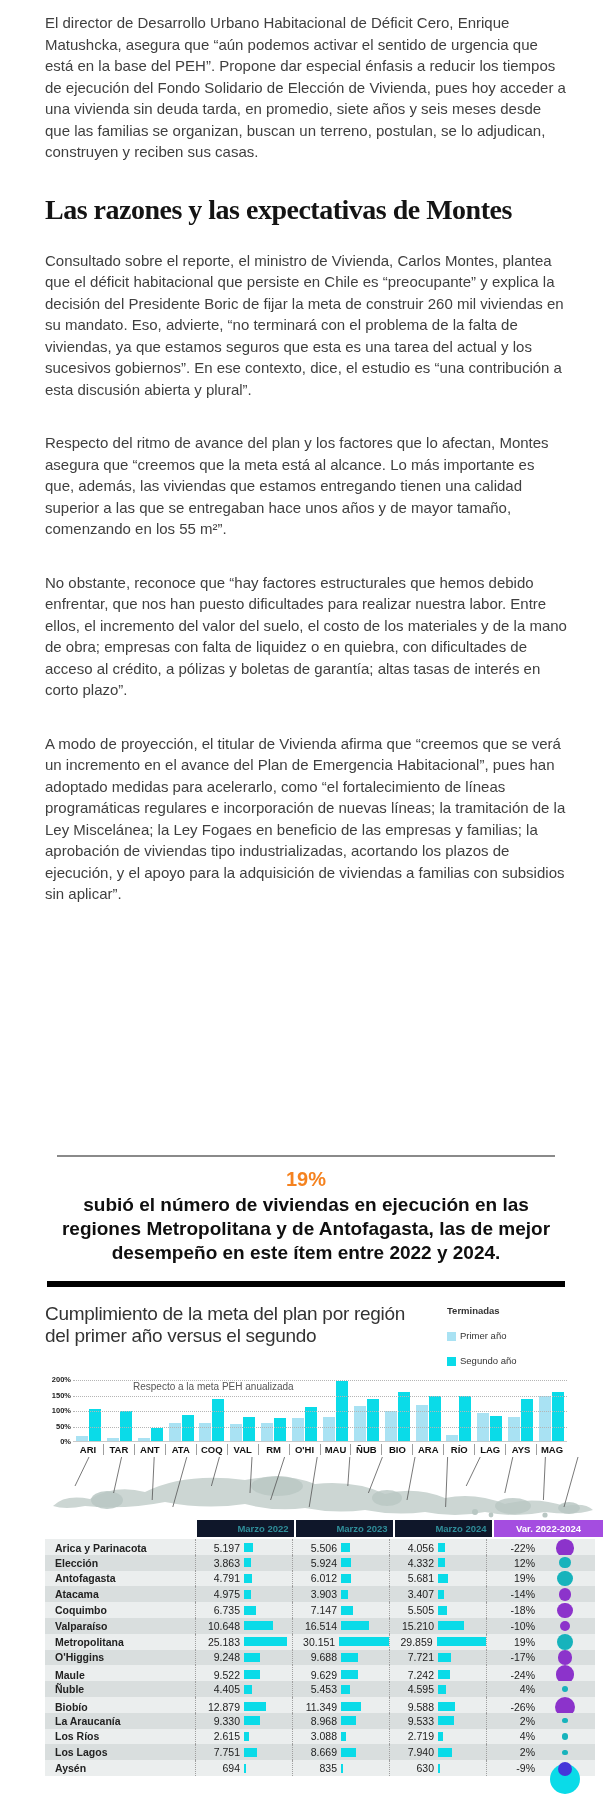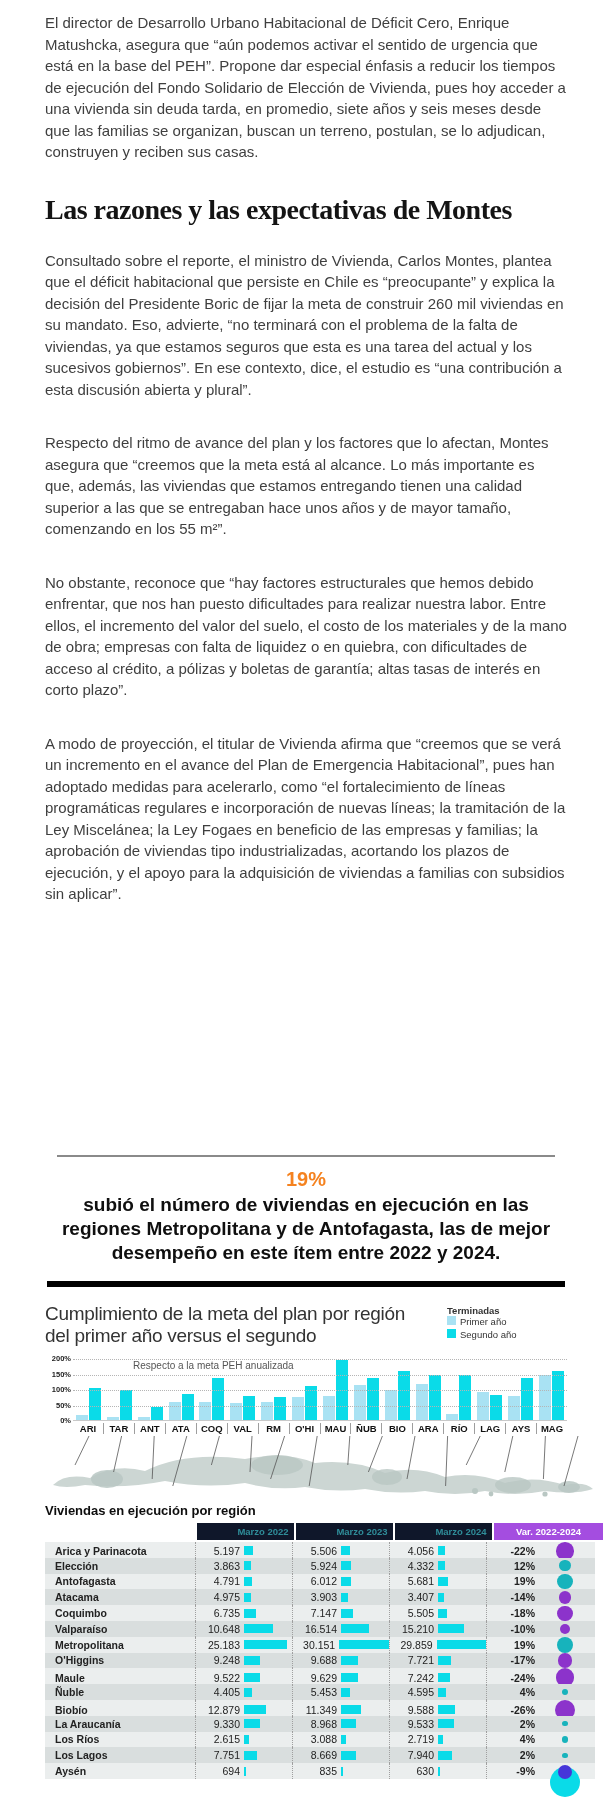--- a/index.html
+++ b/index.html
@@ -20,21 +20,21 @@
   .pullquote{text-align:center;padding:10px 6px 0 6px;}
   .pq-stat{font-size:20px;font-weight:bold;color:#f5821f;line-height:24px;}
   .pq-text{font-size:19px;line-height:24px;font-weight:bold;color:#0f0f0f;margin-top:2px;}
   .divider-thick{border:0;border-top:6px solid #000;margin:16px 2px 0 2px;}
   
   .infographic{margin-top:16px;}
   .chart-head{display:flex;justify-content:space-between;align-items:flex-start;}
   .chart-title{font-size:19px;line-height:22px;color:#333;width:370px;letter-spacing:-0.3px;}
   .legend{width:120px;font-size:9.5px;color:#333;padding-top:2px;}
   .legend-title{font-weight:bold;margin-bottom:0;}
-  .legend-item{display:flex;align-items:flex-start;margin-bottom:2px;}
+  .legend-item{display:flex;align-items:flex-end;margin-bottom:2px;margin-top:14px;}
   .swatch{width:9px;height:9px;display:inline-block;margin-right:4px;}
   .plot-wrap{position:relative;margin-top:12px;height:62px;}
   .plot{position:absolute;left:28px;right:0;top:0;bottom:0;}
   .gridline{position:absolute;left:0;right:0;border-top:1px dotted #b5b5b5;height:0;}
   .baseline{position:absolute;left:0;right:0;bottom:0;border-top:1px solid #c9c9c9;height:0;}
   .ytick{position:absolute;right:calc(100% - 26px);transform:translateY(-55%);
     font-size:7.5px;font-weight:bold;color:#222;}
   .plot-note{position:absolute;left:60px;top:1px;font-size:10px;color:#555;}
   .groups{position:absolute;left:0;right:0;bottom:0;top:0;display:flex;align-items:flex-end;}
   .group{flex:1;display:flex;align-items:flex-end;justify-content:center;gap:1px;height:100%;}
@@ -51,21 +51,21 @@
   .hcell.cyan{background:#0f172a;color:#2f8d99;padding-left:35px;}
   .hcell.purple{background:#a44de0;color:#ffffff;}
   .trow{display:grid;grid-template-columns:150px 97px 97px 97px 109px;height:15.8px;align-items:center;position:relative;}
   .trow.odd{background:#ebeeee;}
   .trow.even{background:#d9dede;}
   .rname{font-size:10.5px;font-weight:bold;color:#222;padding-left:10px;white-space:nowrap;overflow:hidden;}
   .vcell{display:flex;align-items:center;border-left:1px dotted #9f9f9f;height:100%;}
   .vcell .num{width:44px;text-align:right;font-size:10.5px;color:#222;margin-right:4px;}
   .vbar{height:9px;background:#0adbe8;}
   .varcell{display:flex;align-items:center;height:100%;border-left:1px dotted #9f9f9f;}
-  .pct{width:48px;text-align:right;font-size:10.5px;font-weight:bold;color:#222;}
+  .pct{width:48px;text-align:right;font-size:10.5px;font-weight:normal;color:#222;}
   .circle-slot{flex:1;display:flex;justify-content:center;align-items:center;position:relative;height:100%;}
   .vcircle{border-radius:50%;}
   .big-behind{position:absolute;border-radius:50%;background:#0adbe8;width:30px;height:30px;top:4px;left:50%;transform:translateX(-50%);}
   .inner-on-top{position:absolute;border-radius:50%;background:#4636d9;width:14px;height:14px;top:2px;left:50%;transform:translateX(-50%);}
 </style>
 </head>
 <body>
 
 <div class="content">
 
@@ -226,21 +226,20 @@
           <polyline points="337.40000000000003,1 323.40000000000003,37"></polyline>
           <polyline points="370,1 362,44"></polyline>
           <polyline points="402.6,1 400.6,51"></polyline>
           <polyline points="435.20000000000005,1 421.20000000000005,30"></polyline>
           <polyline points="467.8,1 459.8,37"></polyline>
           <polyline points="500.40000000000003,1 498.40000000000003,44"></polyline>
           <polyline points="533,1 519,51"></polyline>
         </g>
     </svg>
 
-    <div class="tbl-title">Viviendas en ejecución por región</div>
 
     <div class="tbl">
       <div class="tbl-header">
         <div></div>
         <div class="hcell cyan">Marzo 2022</div>
         <div class="hcell cyan">Marzo 2023</div>
         <div class="hcell cyan">Marzo 2024</div>
         <div class="hcell purple">Var. 2022-2024</div>
       </div>
       <div id="tbl-body">

